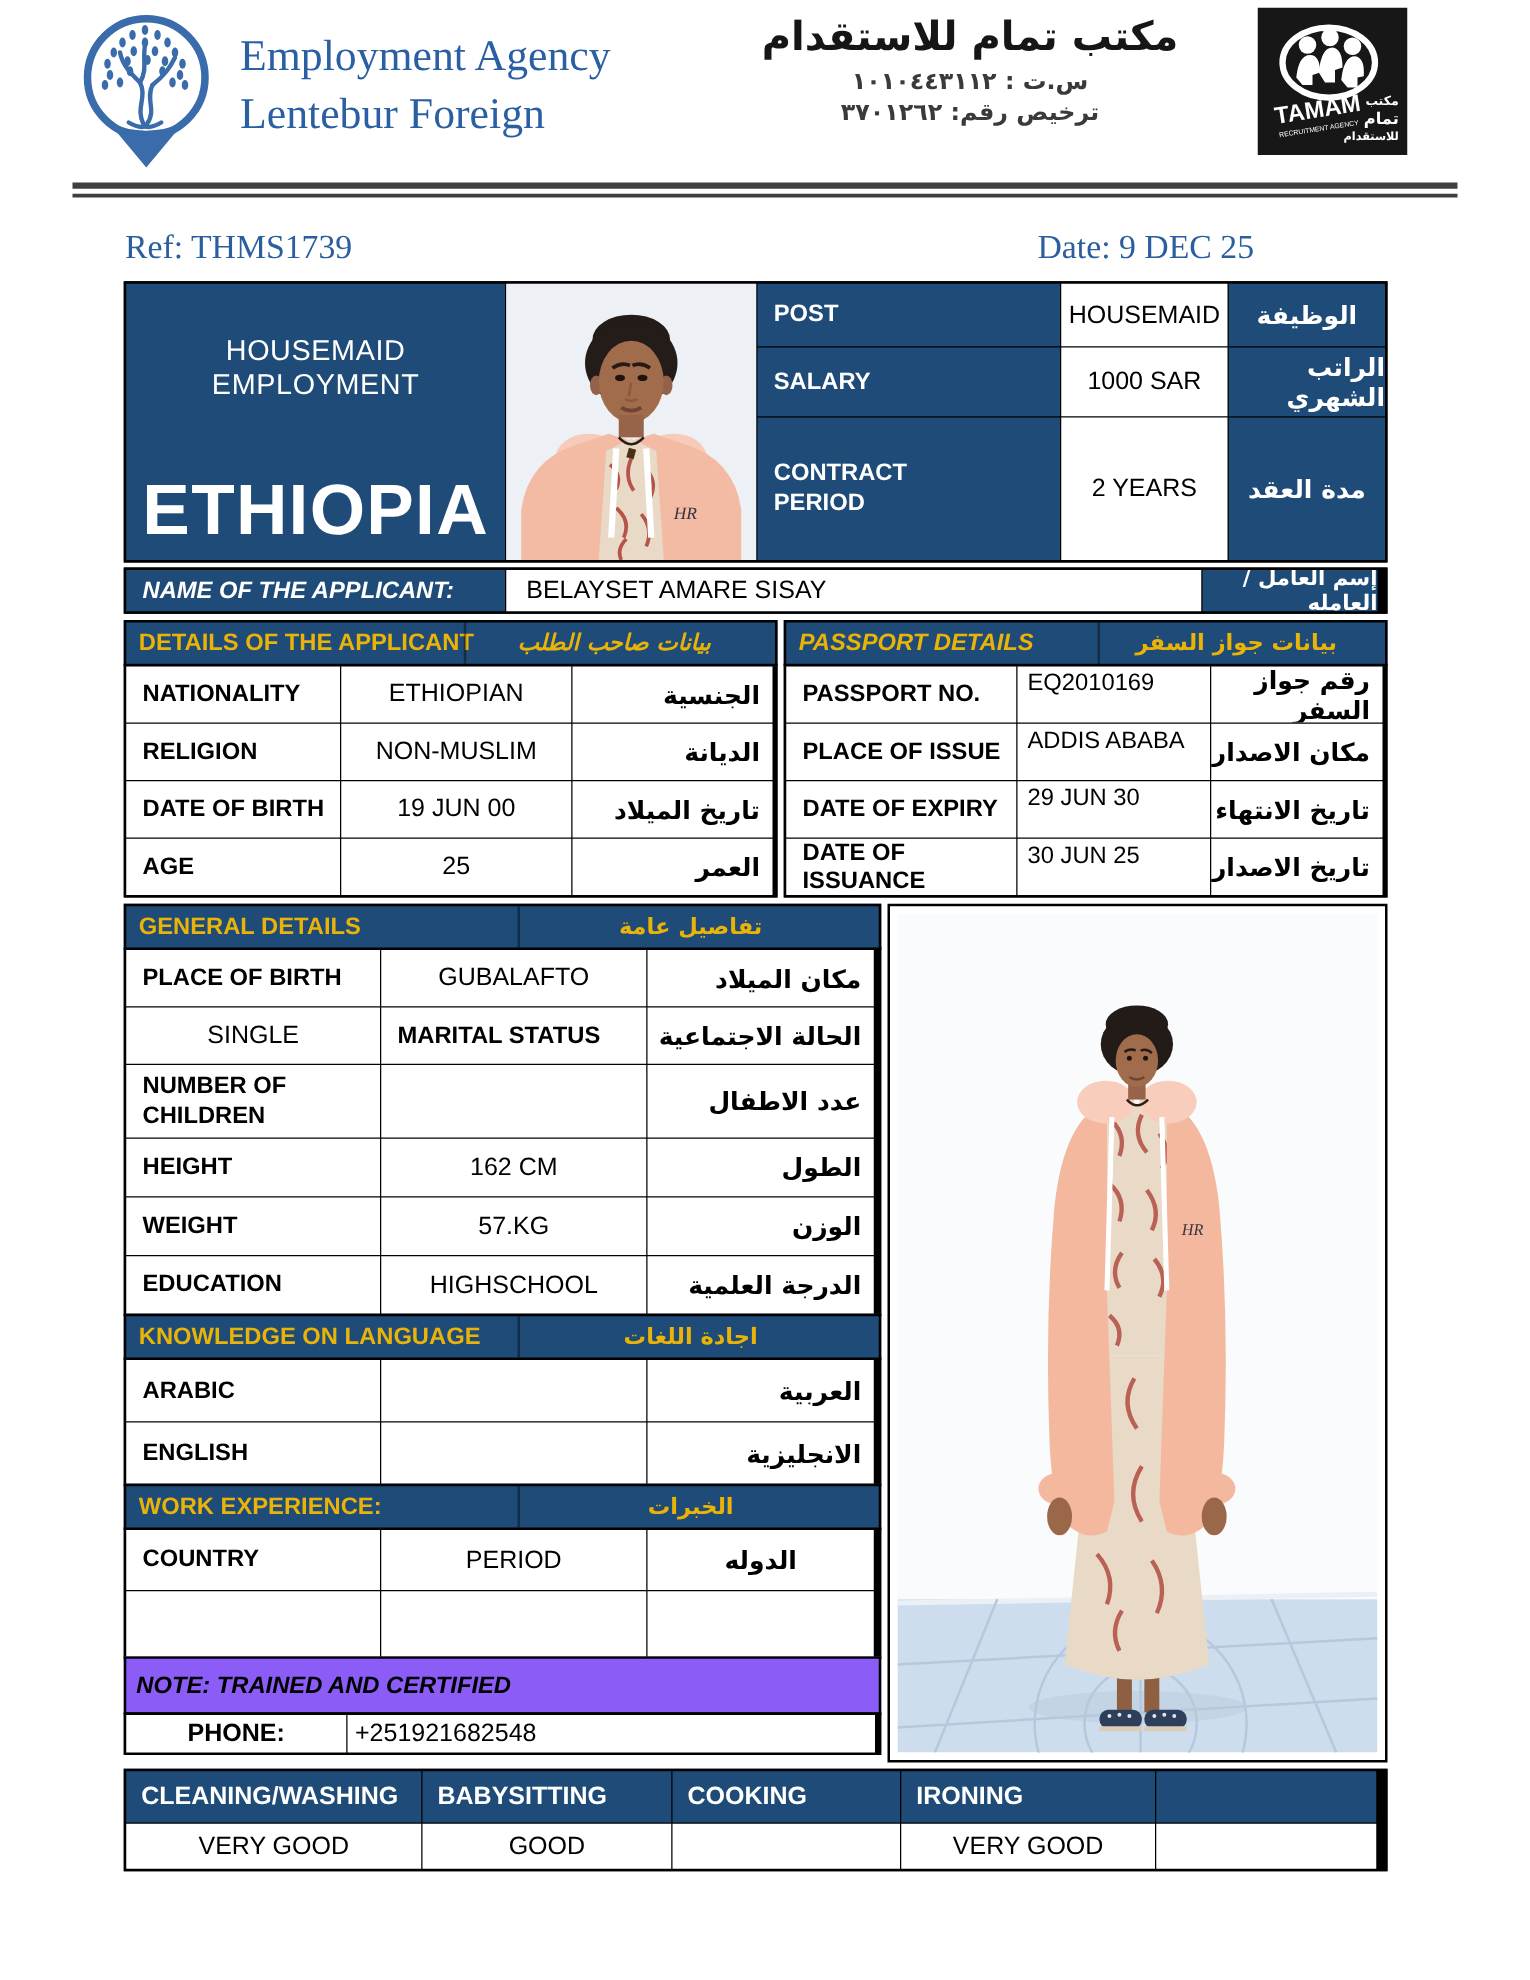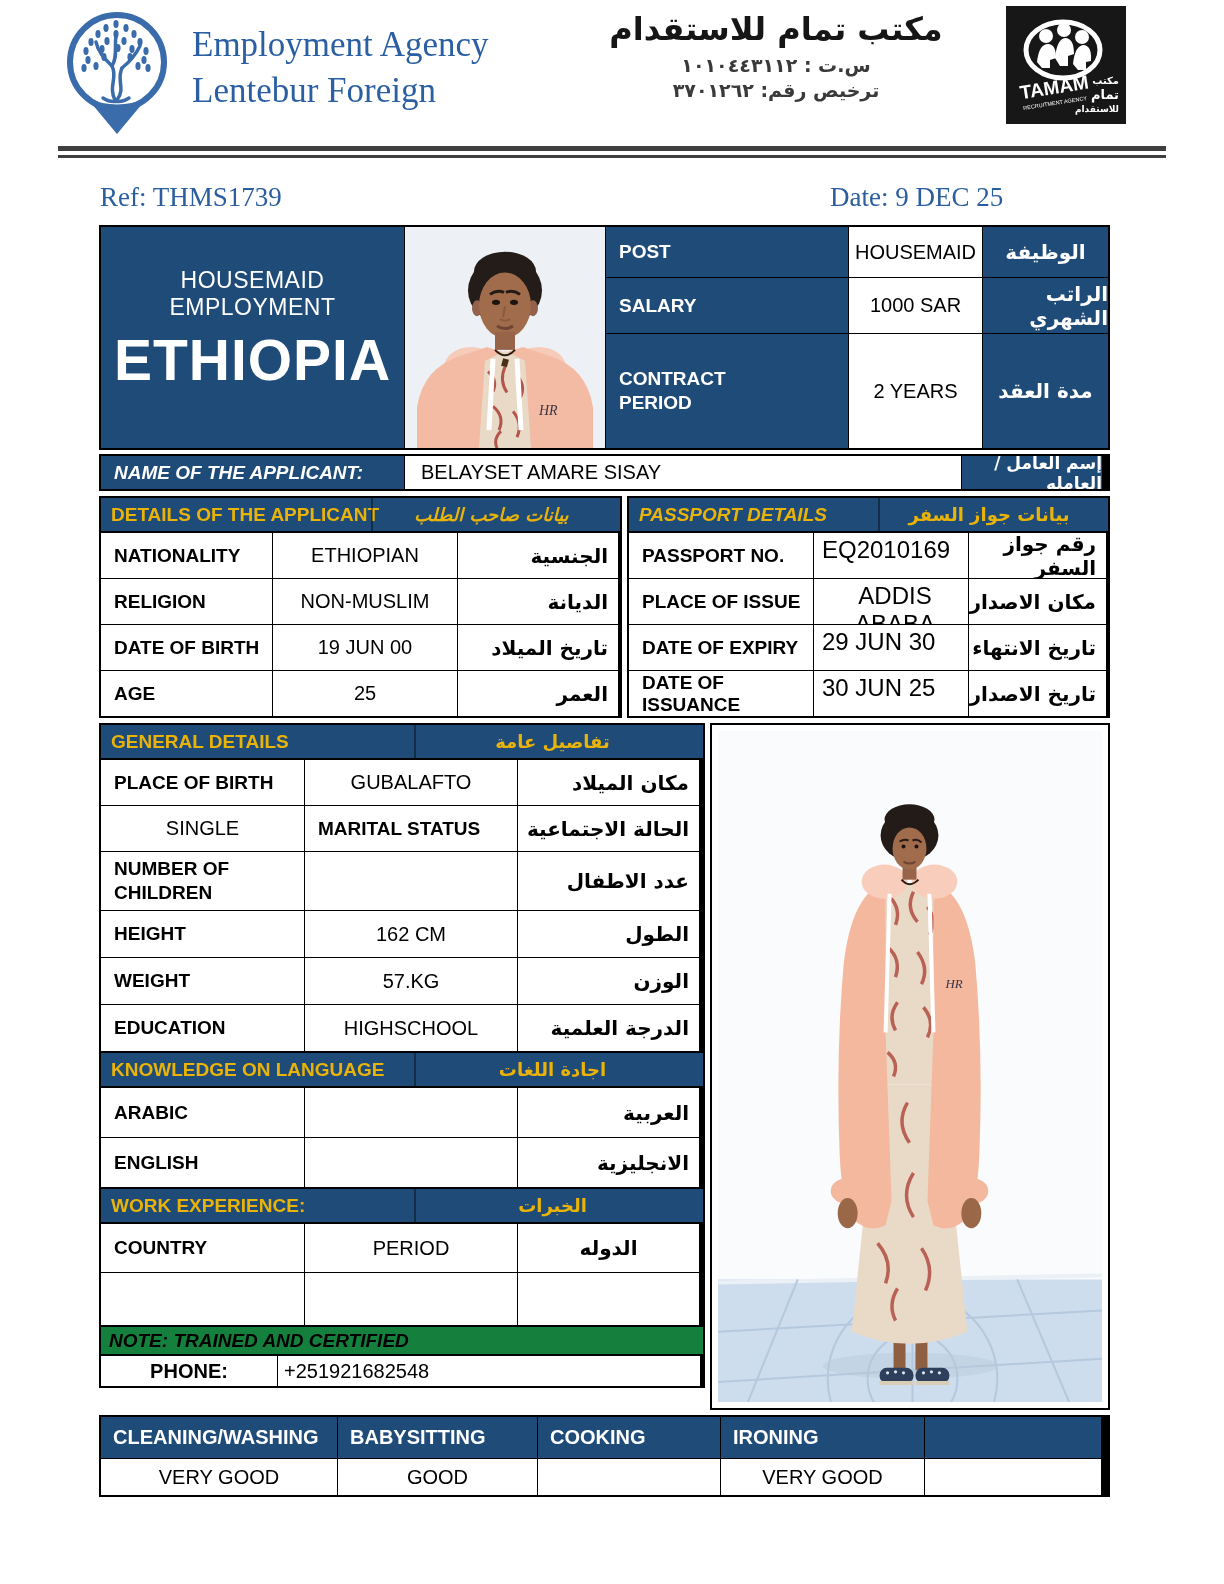--- a/index.html
+++ b/index.html
@@ -32,29 +32,29 @@
 
   
   .main{position:absolute;left:99px;top:225px;width:1011px;}
 
   .tbl{display:grid;gap:1px;background:#000;border:2px solid #000;box-sizing:border-box;}
   .cell{display:flex;align-items:center;overflow:hidden;}
   .c-blue{background:var(--blue);color:#fff;}
   .c-white{background:#fff;color:#000;}
   .lbl{padding-left:13px;font-size:19px;font-weight:bold;}
   .val{justify-content:center;font-size:20px;}
-  .val-tl{justify-content:flex-start;align-items:flex-start;padding:3px 0 0 8px;font-size:24px;text-align:center;}
+  .val-tl{justify-content:flex-start;align-items:flex-start;padding:3px 0 0 8px;font-size:19px;}
   .ar{font-family:"DejaVu Sans",sans-serif;direction:rtl;font-weight:bold;font-size:20px;
       justify-content:flex-start;padding-right:10px;}
   .ar-c{justify-content:center;padding-right:0;}
   .it{font-style:italic;}
 
   
   .grid-top{grid-template-columns:303px 200px 242px 133px 125px;grid-template-rows:50px 55px 114px;}
-  .banner{grid-row:1/4;flex-direction:column;justify-content:flex-start;padding-top:40px;text-align:center;}
+  .banner{grid-row:1/4;flex-direction:column;justify-content:flex-start;padding-top:40px;text-align:center;gap:48px;}
   .banner .l1{font-size:23px;letter-spacing:.5px;}
   .banner .l2{font-size:57px;font-weight:bold;letter-spacing:1px;margin-top:6px;}
   .photo-top{grid-row:1/4;background:#fff;}
   .photo-top svg{width:100%;height:100%;display:block;}
   .narrow{max-width:135px;line-height:1.25;}
 
   .grid-name{grid-template-columns:303px 556px 140px;grid-template-rows:33px;margin-top:4px;}
   .name-val{font-size:20px;padding-left:16px;justify-content:flex-start;}
 
   .details-flex{display:flex;gap:5px;margin-top:5px;align-items:flex-start;}
@@ -70,21 +70,21 @@
   .grid-pass{grid-template-columns:184px 154px 137px;grid-auto-rows:45px;margin-top:-2px;width:483px;}
 
   
   .lower{display:flex;gap:5px;margin-top:5px;align-items:flex-start;}
   .stack{width:606px;}
   .stack .sech{width:606px;box-sizing:border-box;}
   .stack .sech .arh{left:52%;right:12px;}
   .grid-gen{grid-template-columns:203px 212px 181px;grid-template-rows:45px 45px 58px 46px 46px 46px;margin-top:-2px;width:606px;}
   .grid-lang{grid-template-columns:203px 212px 181px;grid-auto-rows:49px;margin-top:-2px;width:606px;}
   .grid-work{grid-template-columns:203px 212px 181px;grid-template-rows:48px 52px;margin-top:-2px;width:606px;}
-  .note-row{width:606px;height:31px;background:#15803d;border:2px solid #000;box-sizing:border-box;
+  .note-row{width:606px;height:47px;background:#8b5cf6;border:2px solid #000;box-sizing:border-box;
         display:flex;align-items:center;font-style:italic;font-weight:bold;font-size:19px;
         padding-left:8px;margin-top:-2px;}
   .grid-phone{grid-template-columns:176px 422px;grid-auto-rows:30px;margin-top:-2px;width:606px;}
   .phone-lbl{justify-content:center;font-weight:bold;font-size:20px;}
   .phone-val{font-size:20px;padding-left:6px;}
 
   .photo-cell{width:400px;height:687px;border:2px solid #000;box-sizing:border-box;
         background:#fff;padding:6px;}
   .photo-cell svg{width:100%;height:100%;display:block;}
 

